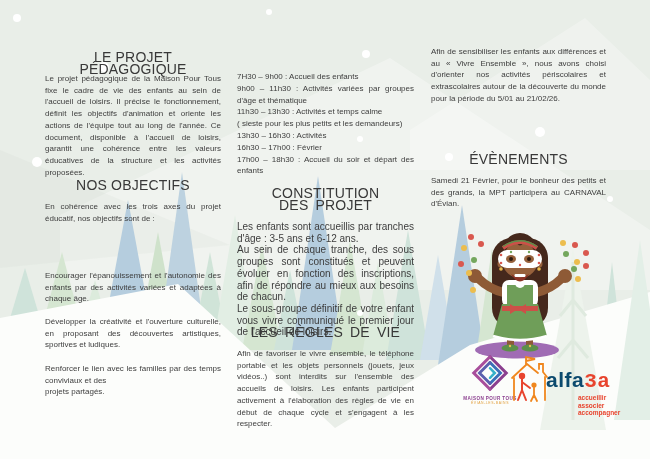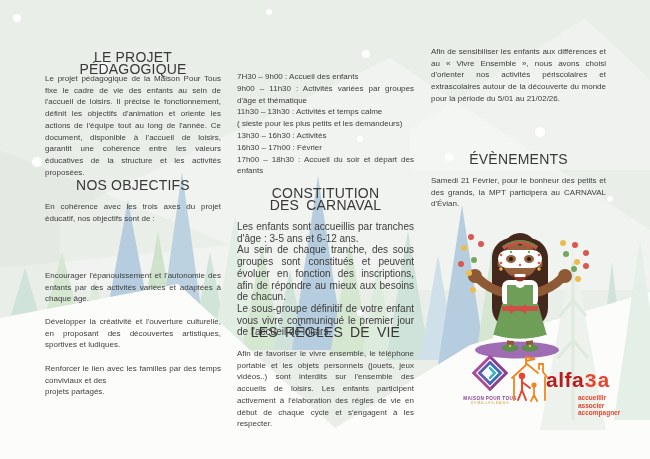--- a/index.html
+++ b/index.html
@@ -30,21 +30,21 @@
   .sched div{font-size:8px;line-height:11.8px;text-align:justify;}
   .narrow{max-width:130px;margin:0 auto;}
   
   #girl{position:absolute;left:448px;top:222px;z-index:3;}
   #mpt-logo{position:absolute;left:458px;top:352px;width:64px;z-index:3;text-align:center;}
   #mpt-name{font-size:4.6px;font-weight:bold;color:#8b3f8f;letter-spacing:.4px;margin-top:-2px;}
   #mpt-sub{font-size:3.4px;color:#e2a03f;letter-spacing:.6px;}
   #alfa-logo{position:absolute;left:506px;top:352px;z-index:3;width:120px;}
   #alfa-house{position:absolute;left:0;top:2px;}
   #alfa-word{position:absolute;left:40px;top:16px;font-size:21px;font-weight:bold;letter-spacing:.5px;}
-  #alfa-word .a1{color:#b91c1c;}
+  #alfa-word .a1{color:#0c4a6e;}
   #alfa-word .a2{color:#e8442e;font-family:Liberation Mono, monospace;}
   #alfa-tag{position:absolute;left:72px;top:42px;font-size:6.5px;line-height:7.6px;color:#e8442e;font-weight:bold;}
 </style>
 </head>
 <body>
 
 <div id="page">
 
   <svg id="bg" width="650" height="459" viewBox="0 0 650 459">
 
@@ -113,21 +113,21 @@
     <div class="sched" style="top:71px">
       <div>7H30 – 9h00 : Accueil des enfants</div>
       <div>9h00 – 11h30 : Activités variées par groupes d'âge et thématique</div>
       <div>11h30 – 13h30 : Activités et temps calme</div>
       <div>( sieste pour les plus petits et les demandeurs)</div>
       <div>13h30 – 16h30 : Activités</div>
       <div>16h30 – 17h00 : Février</div>
       <div>17h00 – 18h30 : Accueil du soir et départ des enfants</div>
     </div>
     <div class="heading ws" style="top:187px">
-      <div class="narrow">CONSTITUTION DES CARNAVAL</div>
+      <div class="narrow">CONSTITUTION DES PROJET</div>
     </div>
     <div class="para flow" style="top:221px">
       <div class="p">Les enfants sont accueillis par tranches d'âge : 3-5 ans et 6-12 ans.</div>
       <div class="p">Au sein de chaque tranche, des sous groupes sont constitués et peuvent évoluer en fonction des inscriptions, afin de répondre au mieux aux besoins de chacun.</div>
       <div class="p">Le sous-groupe définitif de votre enfant vous vivre communiqué le premier jour de l'accueil de loisirs.</div>
     </div>
     <div class="heading ws" style="top:326px">LES RÈGLES DE VIE</div>
     <div class="para" style="top:348px">Afin de favoriser le vivre ensemble, le téléphone portable et les objets personnels (jouets, jeux vidéos..) sont interdits sur l'ensemble des accueils de loisirs. Les enfants participent activement à l'élaboration des règles de vie en début de chaque cycle et s'engagent à les respecter.</div>
   </div>
 

